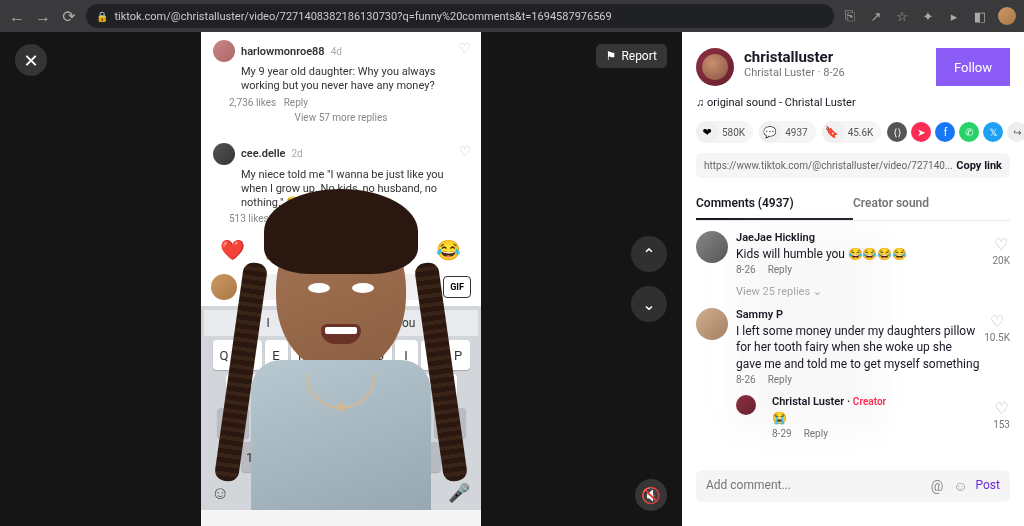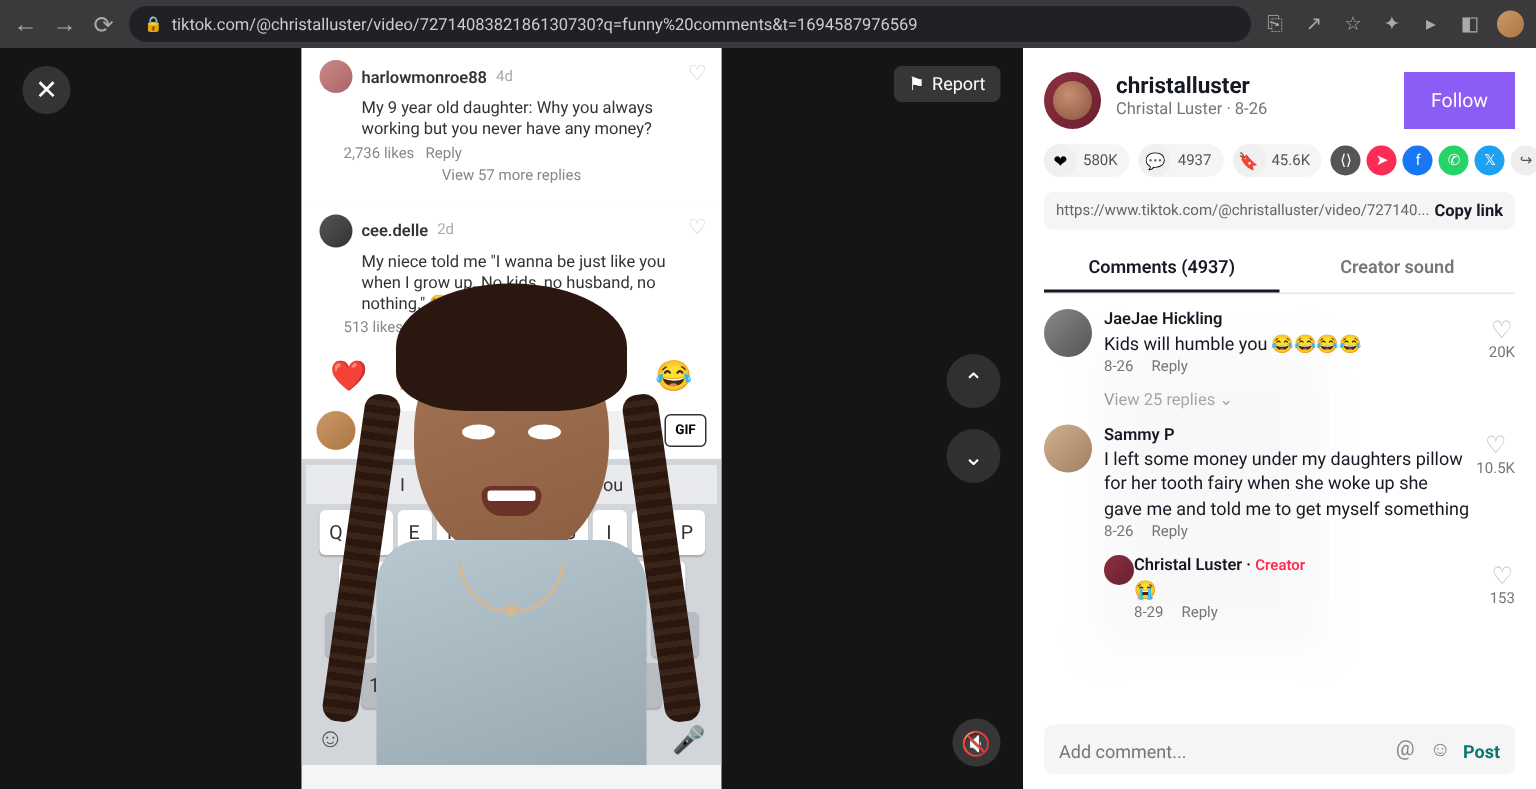--- a/index.html
+++ b/index.html
@@ -68,40 +68,40 @@
 .stats-row{display:flex;align-items:center;gap:6px;margin-bottom:10px}
 .stat{display:flex;align-items:center;gap:4px;background:#f5f5f5;padding:0;border-radius:14px}
 .stat-icon{width:22px;height:22px;background:#f0f0f0;border-radius:50%;display:flex;align-items:center;justify-content:center;font-size:11px}
 .stat-num{font-size:10px;color:#555;padding-right:8px;font-weight:400}
 .share-icons{margin-left:auto;display:flex;gap:4px}
 .share-circ{width:20px;height:20px;border-radius:50%;display:flex;align-items:center;justify-content:center;font-size:10px;color:#fff}
 .link-row{display:flex;background:#f5f5f5;border-radius:6px;padding:6px 8px;margin-bottom:10px;align-items:center}
 .link-text{flex:1;font-size:10px;color:#666;overflow:hidden;white-space:nowrap;text-overflow:ellipsis}
 .copy-link{font-size:11px;font-weight:700;color:#161823}
 .tabs{display:flex;border-bottom:1px solid #e8e8e8;margin-bottom:10px}
-.tab{flex:1;text-align:center;padding:8px 0;font-size:12px;font-weight:600;color:#75757a;cursor:pointer}
+.tab{flex:1;padding:8px 0;font-size:12px;font-weight:600;color:#75757a;cursor:pointer}
 .tab.active{color:#161823;border-bottom:2px solid #161823}
 .comments-list{flex:1;overflow:hidden}
 .c-item{display:flex;gap:8px;margin-bottom:10px;position:relative}
 .c-avatar{width:32px;height:32px;border-radius:50%;flex-shrink:0}
 .c-body{flex:1;padding-right:30px}
 .c-name{font-size:11px;font-weight:600;color:#161823}
 .c-text{font-size:12px;color:#161823;line-height:1.35;margin:2px 0}
 .c-meta{font-size:10px;color:#75757a}
 .c-meta span{margin-right:12px}
 .c-heart{position:absolute;right:0;top:4px;text-align:center;color:#bbb}
 .c-heart-num{font-size:10px;color:#75757a;margin-top:1px}
 .view-replies{font-size:11px;color:#75757a;margin-left:40px;margin-bottom:10px}
-.reply-thread{margin-left:40px;display:flex;gap:0;margin-bottom:6px;position:relative}
+.reply-thread{margin-left:40px;display:flex;gap:16px;margin-bottom:6px;position:relative}
 .reply-avatar{width:20px;height:20px;border-radius:50%;background:linear-gradient(135deg,#8a3040,#6a2030);flex-shrink:0}
 .creator-badge{color:#fe2c55;font-size:10px}
-.add-comment{display:flex;align-items:flex-end;background:#f5f5f5;border-radius:6px;padding:8px 10px;margin-top:auto;margin-bottom:10px;gap:8px}
+.add-comment{display:flex;align-items:flex-start;background:#f5f5f5;border-radius:6px;padding:8px 10px;margin-top:auto;margin-bottom:24px;gap:8px}
 .add-input{flex:1;border:none;background:none;font-size:12px;color:#999;outline:none}
 .add-icons{display:flex;gap:10px;color:#888;font-size:14px}
-.post-btn{color:#0f766e;font-size:12px;font-weight:700}
+.post-btn{color:#6d28d9;font-size:12px;font-weight:400}
 </style>
 </head>
 <body>
 
 <div class="browser-bar">
   <div class="nav-btn">←</div>
   <div class="nav-btn">→</div>
   <div class="nav-btn">⟳</div>
   <div class="url-bar">
     <span class="lock">🔒</span>
@@ -234,20 +234,21 @@
 
   <div class="sidebar">
     <div class="profile-row">
       <div class="avatar-lg"></div>
       <div class="profile-info">
         <div class="profile-name">christalluster</div>
         <div class="profile-sub"><span>Christal Luster</span> · <span>8-26</span></div>
       </div>
       <button class="follow-btn">Follow</button>
     </div>
+    <div class="sound">♫ original sound - Christal Luster</div>
     <div class="stats-row">
       <div class="stat">
           <div class="stat-icon">❤</div>
           <span class="stat-num">580K</span>
         </div>
       <div class="stat">
           <div class="stat-icon">💬</div>
           <span class="stat-num">4937</span>
         </div>
       <div class="stat">

